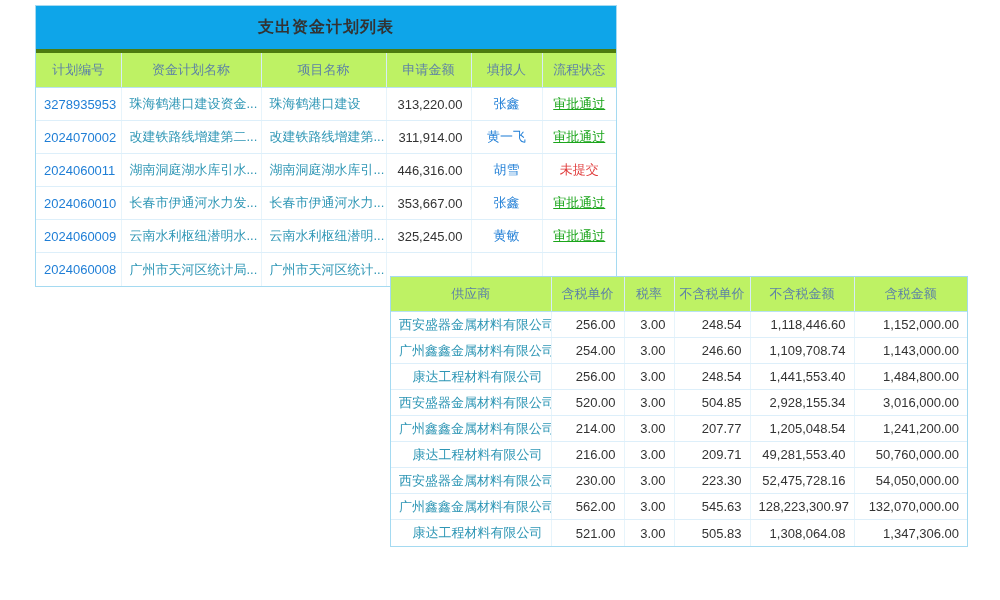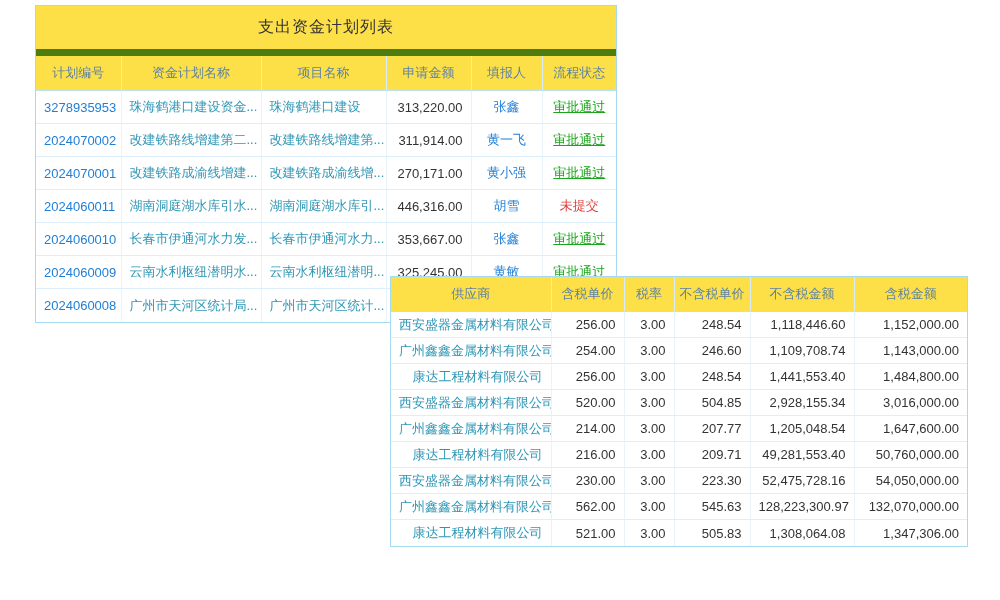--- a/index.html
+++ b/index.html
@@ -11,36 +11,36 @@
     overflow: hidden;
   }
   .panel {
     position: absolute;
     background: #ffffff;
     border: 1px solid #a5daf1;
   }
   #panel-plan  { left: 35px;  top: 5px;   width: 582px; z-index: 1; }
   #panel-quote { left: 390px; top: 276px; width: 578px; z-index: 2; }
   .panel-title {
-    background: #fde047;
-    border-bottom: 7px solid #4d7c0f;
+    background: #0ea5e9;
+    border-bottom: 4px solid #4d7c0f;
     text-align: center;
-    font-weight: normal;
+    font-weight: bold;
     font-size: 16px;
     color: #333333;
     padding: 11px 0;
     letter-spacing: 1px;
   }
   table { width: 100%; border-collapse: collapse; table-layout: fixed; }
   th {
     font-weight: normal;
     font-size: 13px;
     color: #5e82a6;
     text-align: center;
-    background: #fde047;
+    background: #bef264;
     border-right: 1px solid #d7ecf8;
     border-bottom: 1px solid #b9e2f4;
     padding: 9px 4px;
     line-height: 1.25;
   }
   td {
     font-size: 13px;
     color: #333333;
     border-right: 1px solid #e7f4fb;
     border-bottom: 1px solid #ddeffa;
@@ -113,28 +113,20 @@
 
         <tr>
           <td class="al-c c-blue">2024070002</td>
           <td class="al-l c-teal">改建铁路线增建第二...</td>
           <td class="al-l c-teal">改建铁路线增建第...</td>
           <td class="al-r">311,914.00</td>
           <td class="al-c c-blue">黄一飞</td>
           <td class="al-c st-approved">审批通过</td>
         </tr>
 
-        <tr>
-          <td class="al-c c-blue">2024070001</td>
-          <td class="al-l c-teal">改建铁路成渝线增建...</td>
-          <td class="al-l c-teal">改建铁路成渝线增...</td>
-          <td class="al-r">270,171.00</td>
-          <td class="al-c c-blue">黄小强</td>
-          <td class="al-c st-approved">审批通过</td>
-        </tr>
 
         <tr>
           <td class="al-c c-blue">2024060011</td>
           <td class="al-l c-teal">湖南洞庭湖水库引水...</td>
           <td class="al-l c-teal">湖南洞庭湖水库引...</td>
           <td class="al-r">446,316.00</td>
           <td class="al-c c-blue">胡雪</td>
           <td class="al-c st-unsubmitted">未提交</td>
         </tr>
 
@@ -225,21 +217,21 @@
           <td class="al-r">2,928,155.34</td>
           <td class="al-r">3,016,000.00</td>
         </tr>
 
         <tr>
           <td class="al-r c-link-teal">广州鑫鑫金属材料有限公司</td>
           <td class="al-r">214.00</td>
           <td class="al-r">3.00</td>
           <td class="al-r">207.77</td>
           <td class="al-r">1,205,048.54</td>
-          <td class="al-r">1,647,600.00</td>
+          <td class="al-r">1,241,200.00</td>
         </tr>
 
         <tr>
           <td class="al-r c-link-teal">康达工程材料有限公司</td>
           <td class="al-r">216.00</td>
           <td class="al-r">3.00</td>
           <td class="al-r">209.71</td>
           <td class="al-r">49,281,553.40</td>
           <td class="al-r">50,760,000.00</td>
         </tr>

